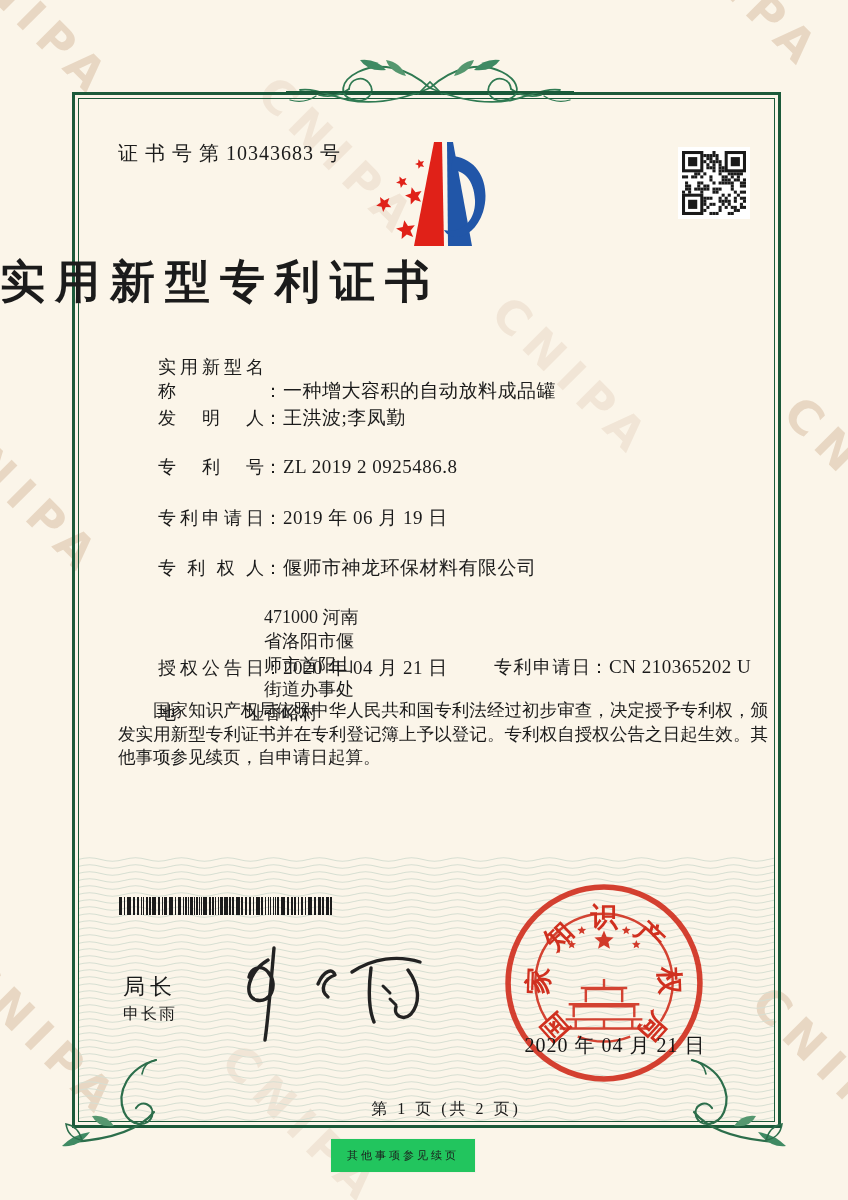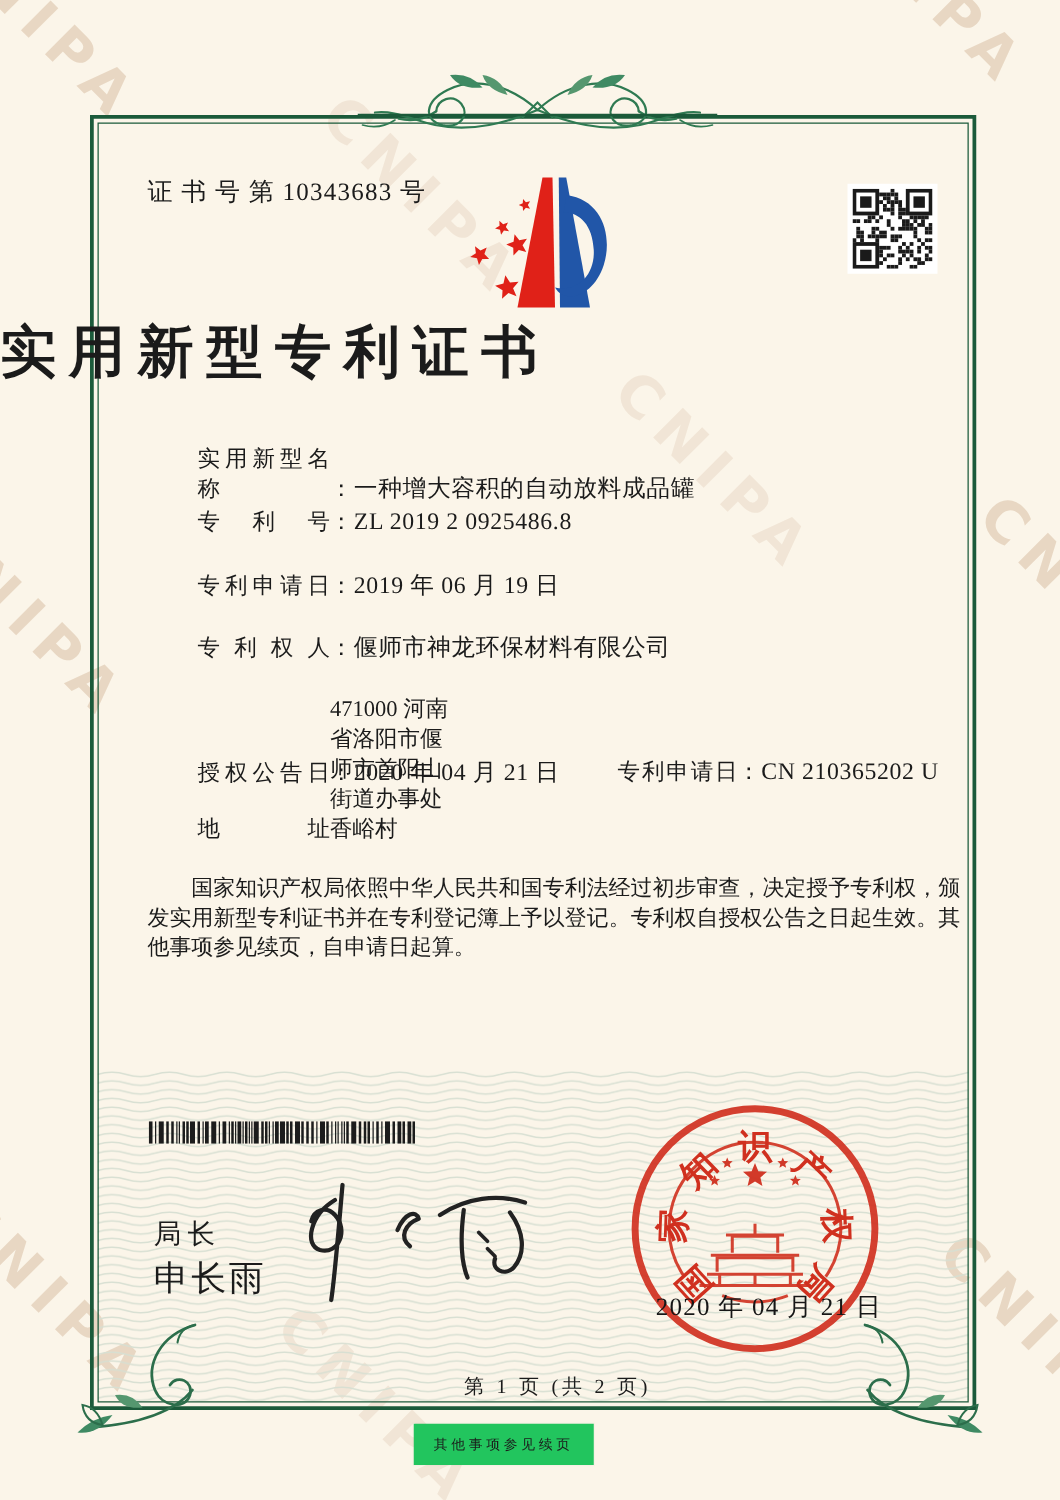--- a/index.html
+++ b/index.html
@@ -30,21 +30,21 @@
   .fcolon{display:inline-block;width:19px;font-size:18px;}
   .fval{font-size:19px;letter-spacing:.5px;}
   .g2{position:absolute;left:336px;top:0;white-space:nowrap;}
   
   .bodytext{position:absolute;left:118px;top:699px;width:650px;font-size:17.5px;
             line-height:23.6px;text-align:justify;}
   .bodytext p{margin:0;text-indent:2em;}
   
   .barcode{position:absolute;left:119px;top:897px;}
   .signer-title{position:absolute;left:123px;top:972px;font-size:22px;letter-spacing:5px;}
-  .signer-name{position:absolute;left:123px;top:1004px;font-size:28px;letter-spacing:2px;}
+  .signer-name{position:absolute;left:123px;top:1004px;font-size:16px;letter-spacing:2px;}
   .sig{position:absolute;left:218px;top:940px;}
   .seal{position:absolute;left:501px;top:880px;}
   .sealdate{position:absolute;left:520px;top:1032px;width:190px;text-align:center;
             font-size:20px;letter-spacing:1px;color:#161616;}
   .pagefoot{position:absolute;left:0;right:0;top:1099px;text-align:center;
             font-size:16px;letter-spacing:3px;margin-left:44px;}
   .contbox{position:absolute;left:331px;top:1139px;background:#22c55e;padding:9px 16px;
            font-size:11px;letter-spacing:3px;box-shadow:0 0 0 1px rgba(0,0,0,.02);}
 </style>
 </head>
@@ -270,20 +270,23 @@
       </svg>
   </div>
 
   <div class="title">实用新型专利证书</div>
 
   <div class="fields">
     <div class="frow">
       <span class="flabel">实用新型名称</span><span class="fcolon">：</span><span class="fval">一种增大容积的自动放料成品罐</span>
     </div>
     <div class="frow">
+      <span class="flabel">发明人</span><span class="fcolon">：</span><span class="fval">王洪波;李凤勤</span>
+    </div>
+    <div class="frow">
       <span class="flabel">专利号</span><span class="fcolon">：</span><span class="fval">ZL 2019 2 0925486.8</span>
     </div>
     <div class="frow">
       <span class="flabel">专利申请日</span><span class="fcolon">：</span><span class="fval">2019 年 06 月 19 日</span>
     </div>
     <div class="frow">
       <span class="flabel">专利权人</span><span class="fcolon">：</span><span class="fval">偃师市神龙环保材料有限公司</span>
     </div>
     <div class="frow">
       <span class="flabel">地址</span><span class="fcolon" style="width:106px">471000 河南省洛阳市偃师市首阳山街道办事处香峪村</span>

